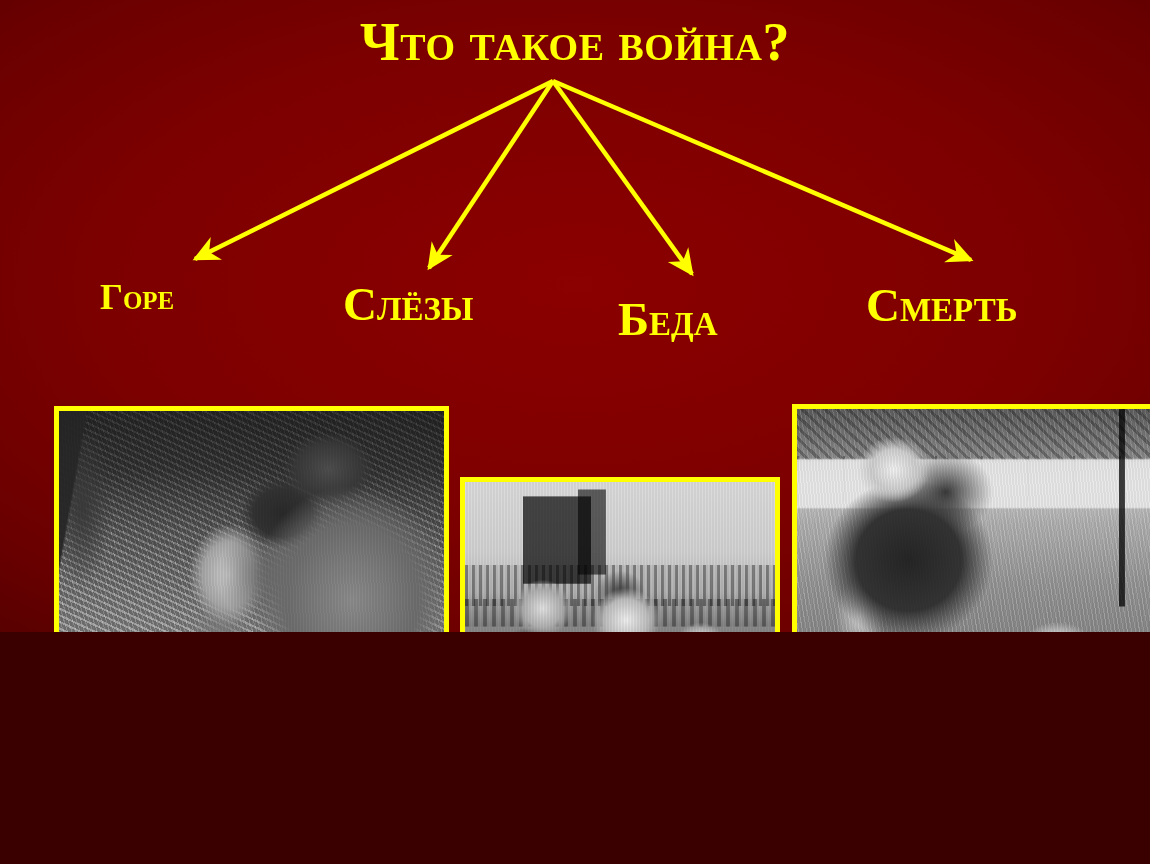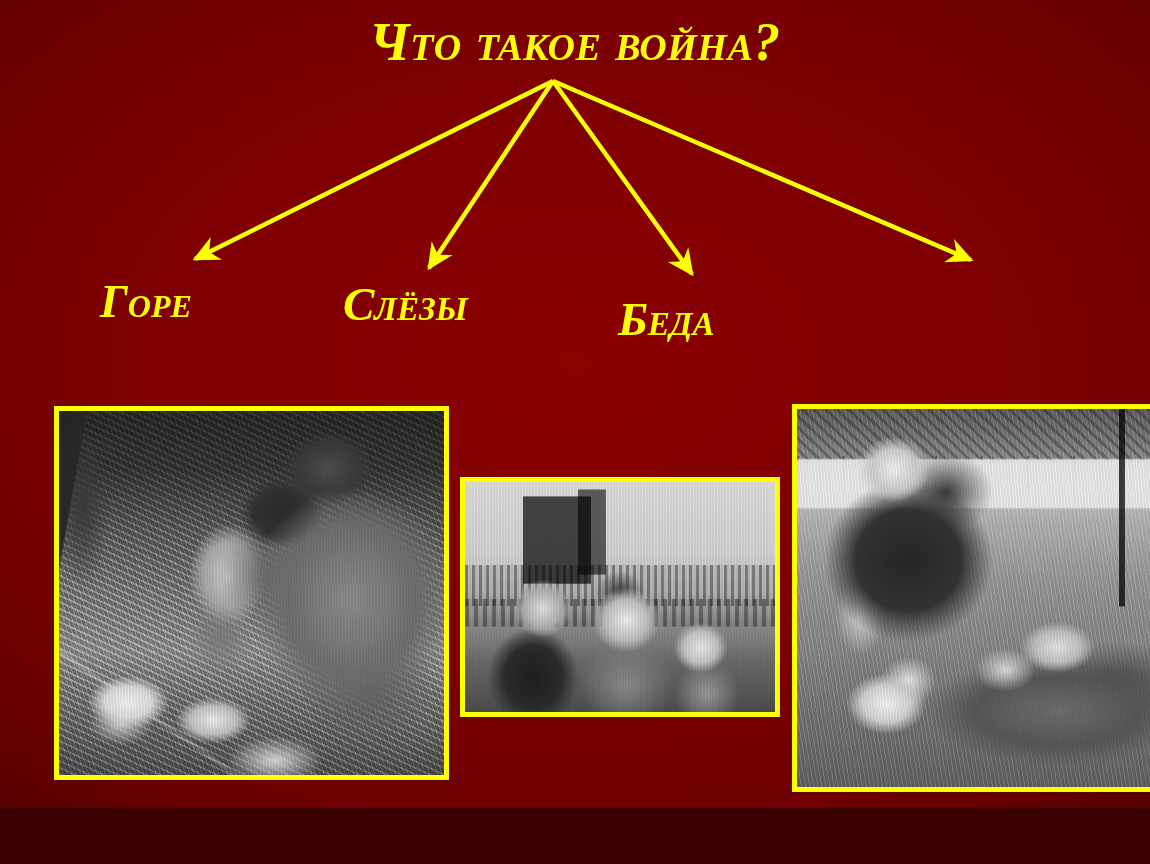--- a/index.html
+++ b/index.html
@@ -4,26 +4,25 @@
 <title>Что такое война?</title>
 <style>
   html, body {
     margin: 0;
     padding: 0;
     background: #3a0000;
   }
   #slide {
     position: relative;
     width: 1150px;
-    height: 808px;
+    height: 632px;
     overflow: hidden;
     background:
       radial-gradient(ellipse 90% 85% at 50% 45%, #8b0000 0%, #7d0000 45%, #6a0000 72%, #520000 90%, #420000 100%);
     font-family: "Liberation Serif", "DejaVu Serif", serif;
-    font-style: italic;
     -webkit-font-smoothing: antialiased;
   }
 
   
   .slide-title {
     position: absolute;
     left: 0;
     top: 14px;
     width: 1150px;
     text-align: center;
@@ -53,21 +52,21 @@
     position: absolute;
     color: #ffff00;
     font-family: "Liberation Serif", "DejaVu Serif", serif;
     font-weight: bold;
     font-size: 44px;
     font-variant: small-caps;
     white-space: nowrap;
     user-select: none;
     line-height: 1;
   }
-  .branch-gore   { left: 100px; top: 279px; font-size: 46px; }
+  .branch-gore   { left: 100px; top: 279px; font-size: 36px; }
   .branch-slezy  { left: 343px; top: 281px; font-size: 47px; }
   .branch-beda   { left: 598px; top: 296px; font-size: 47px; margin-left: 20px; }
   .branch-smert  { left: 866px; top: 282px; font-size: 47px; }
 
   
   .photo-frame {
     position: absolute;
     border: 5px solid #ffff00;
     box-sizing: border-box;
     overflow: hidden;
@@ -218,20 +217,21 @@
     <line x1="553" y1="81" x2="692" y2="274" stroke="#ffff00" stroke-width="4.5" marker-end="url(#ah)"></line>
     <line x1="553" y1="81" x2="971" y2="260" stroke="#ffff00" stroke-width="4.5" marker-end="url(#ah)"></line>
   </svg>
 
   <div class="branch-label branch-gore">Горе</div>
 
   <div class="branch-label branch-slezy">Слёзы</div>
 
   <div class="branch-label branch-beda">Беда</div>
 
+  <div class="branch-label branch-smert">Смерть</div>
 
   <figure class="photo-frame photo-left" aria-label="Чёрно-белая фотография: солдаты-санитары оказывают помощь раненым мирным жителям">
     <div class="photo-canvas p1"></div>
   </figure>
 
   <figure class="photo-frame photo-middle" aria-label="Чёрно-белая фотография: трое детей на фоне разрушенного города">
     <div class="photo-canvas p2"></div>
   </figure>
 
   <figure class="photo-frame photo-right" aria-label="Чёрно-белая фотография: женщина скорбит над погибшей в поле">

